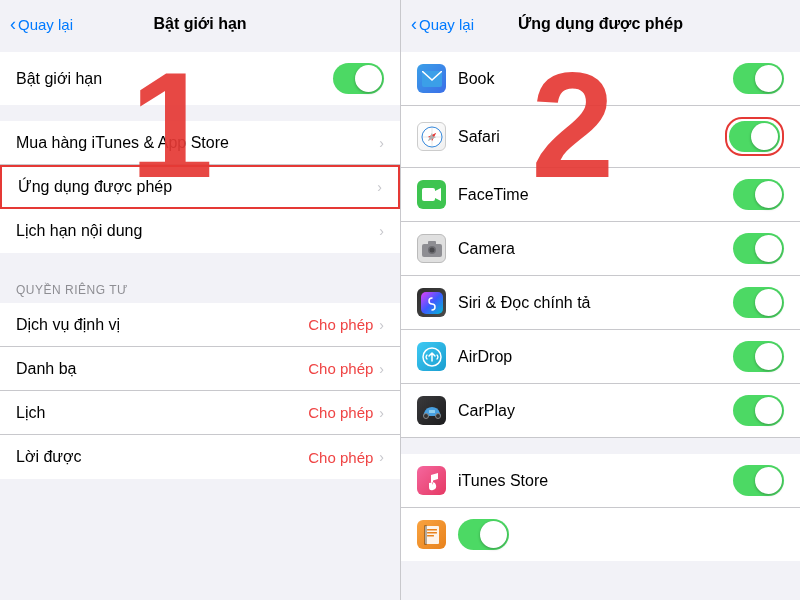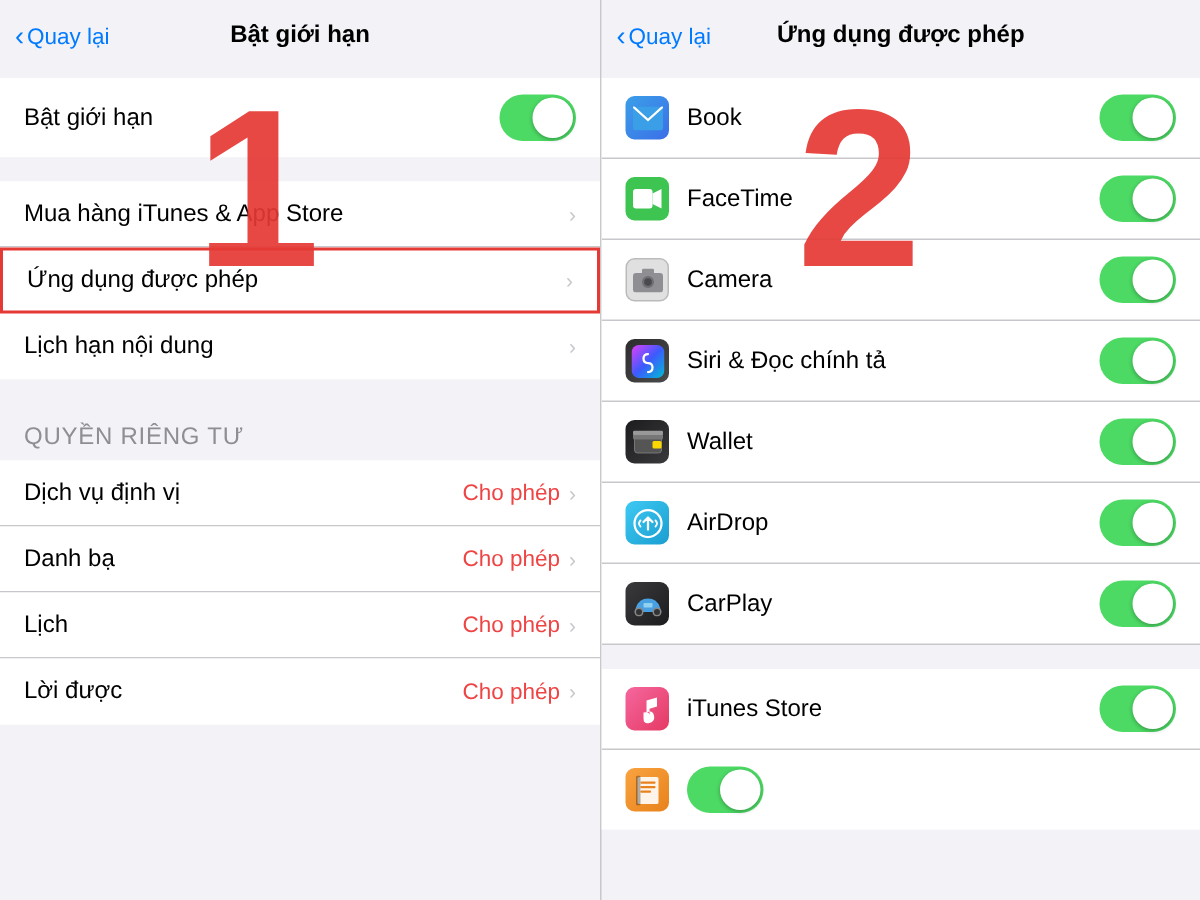--- a/index.html
+++ b/index.html
@@ -53,21 +53,21 @@
       text-align: center;
     }
 
     .section {
       background: #fff;
       margin-bottom: 0;
     }
 
     .section-header {
       padding: 14px 16px 6px;
-      font-size: 16px;
+      font-size: 12px;
       color: #8e8e93;
       text-transform: uppercase;
       letter-spacing: 0.5px;
       background: #f2f2f7;
     }
 
     .list-item {
       display: flex;
       align-items: center;
       padding: 11px 16px;
@@ -272,20 +272,38 @@
     <rect x="0" y="0" width="20" height="16" rx="2" fill="#3b9fe8"></rect>
     <path d="M0,0 L10,9 L20,0" stroke="white" stroke-width="1.5" fill="none"></path>
   </svg>
         </div>
       <span class="list-item-label">Book</span>
       <div class="toggle on">
         <div class="toggle-knob"></div>
       </div>
     </div>
 
+    <div class="list-item">
+      <div class="app-icon icon-safari">
+        <svg width="22" height="22" viewBox="0 0 22 22">
+          <circle cx="11" cy="11" r="10" fill="white" stroke="#ccc" stroke-width="0.5"></circle>
+          <circle cx="11" cy="11" r="10" fill="none" stroke="#3a8de0" stroke-width="1"></circle>
+          <line x1="11" y1="2" x2="11" y2="20" stroke="#ccc" stroke-width="0.5"></line>
+          <line x1="2" y1="11" x2="20" y2="11" stroke="#ccc" stroke-width="0.5"></line>
+          <polygon points="11,5 14,14 11,12 8,14" fill="#e53935" transform="rotate(45, 11, 11)"></polygon>
+          <polygon points="11,17 8,8 11,10 14,8" fill="#b0b0b0" transform="rotate(45, 11, 11)"></polygon>
+        </svg>
+      </div>
+      <span class="list-item-label">Safari</span>
+      <div style="border: 2px solid #e53935; border-radius: 17px; padding: 2px;">
+        <div class="toggle on" style="margin:0;">
+          <div class="toggle-knob"></div>
+        </div>
+      </div>
+    </div>
 
     <div class="list-item">
       <div class="app-icon icon-facetime">
         <svg width="20" height="15" viewBox="0 0 20 15">
             <rect x="0" y="1" width="13" height="13" rx="2" fill="white"></rect>
             <polygon points="13,4 19,1 19,14 13,11" fill="white"></polygon>
           </svg>
       </div>
       <span class="list-item-label">FaceTime</span>
       <div class="toggle on">
@@ -321,34 +339,20 @@
           <rect width="22" height="22" rx="5" fill="url(#sg)"></rect>
           <path d="M11 6 Q8 6 8 9 Q8 12 11 12 Q14 12 14 15 Q14 18 11 18" stroke="white" stroke-width="1.5" fill="none" stroke-linecap="round"></path>
         </svg>
       </div>
       <span class="list-item-label">Siri &amp; Đọc chính tả</span>
       <div class="toggle on">
         <div class="toggle-knob"></div>
       </div>
     </div>
 
-    <div class="list-item">
-      <div class="app-icon" style="background: linear-gradient(135deg, #1c1c1e, #3a3a3c);">
-        <svg width="20" height="16" viewBox="0 0 20 16">
-          <rect x="1" y="3" width="18" height="12" rx="2" fill="#555" stroke="#888" stroke-width="0.5"></rect>
-          <rect x="0" y="2" width="20" height="4" rx="1" fill="#777"></rect>
-          <rect x="0" y="0" width="20" height="3" rx="1" fill="#999"></rect>
-          <rect x="13" y="7" width="6" height="5" rx="1" fill="#ffd700"></rect>
-        </svg>
-      </div>
-      <span class="list-item-label">Wallet</span>
-      <div class="toggle on">
-        <div class="toggle-knob"></div>
-      </div>
-    </div>
 
     <div class="list-item">
       <div class="app-icon" style="background: linear-gradient(135deg, #3ec9f3, #1a9ed0);">
         <svg width="20" height="20" viewBox="0 0 20 20">
           <circle cx="10" cy="10" r="9" fill="none" stroke="white" stroke-width="1.5"></circle>
           <path d="M10 14 L10 6 M10 6 L7 9 M10 6 L13 9" stroke="white" stroke-width="1.5" fill="none" stroke-linecap="round" stroke-linejoin="round"></path>
           <path d="M5 12 Q3 10 5 8" stroke="white" stroke-width="1.2" fill="none" stroke-linecap="round"></path>
           <path d="M15 12 Q17 10 15 8" stroke="white" stroke-width="1.2" fill="none" stroke-linecap="round"></path>
         </svg>
       </div>

